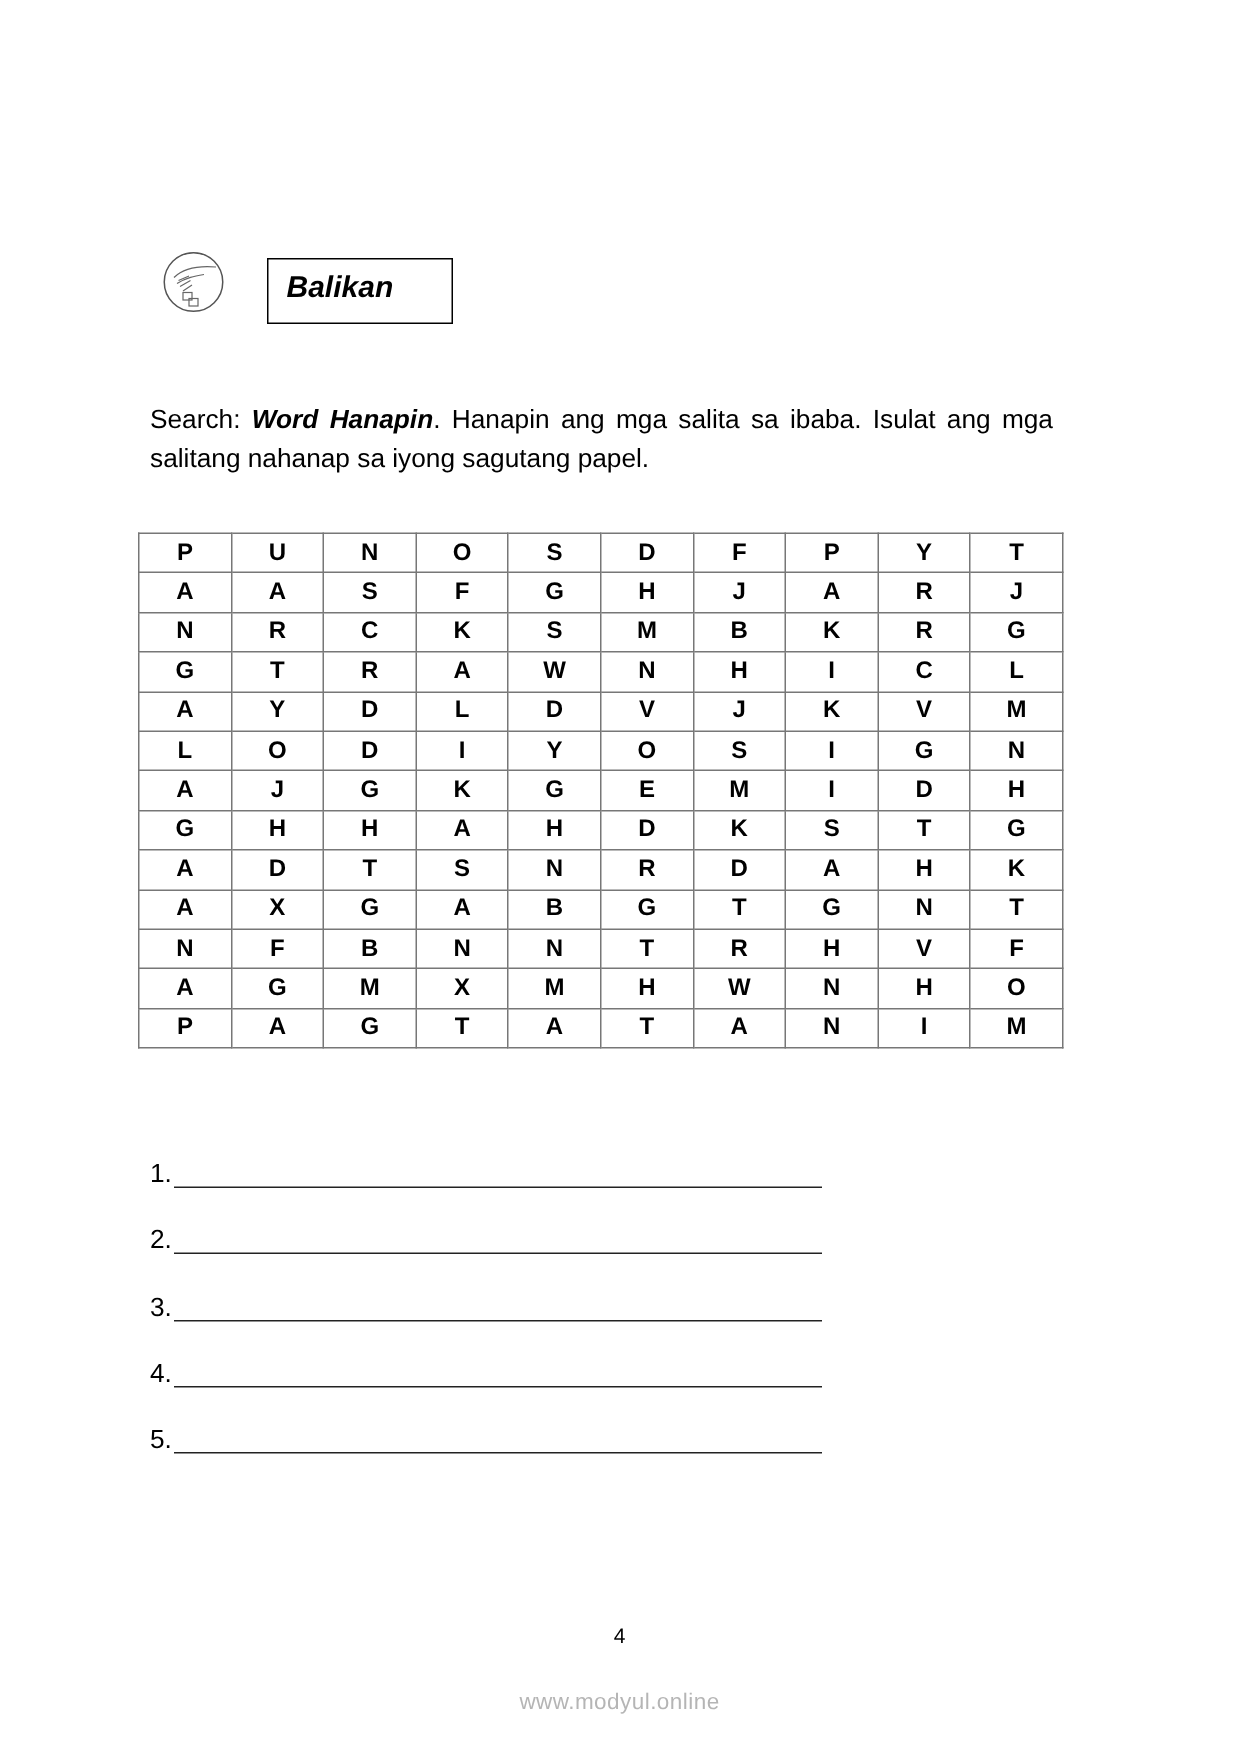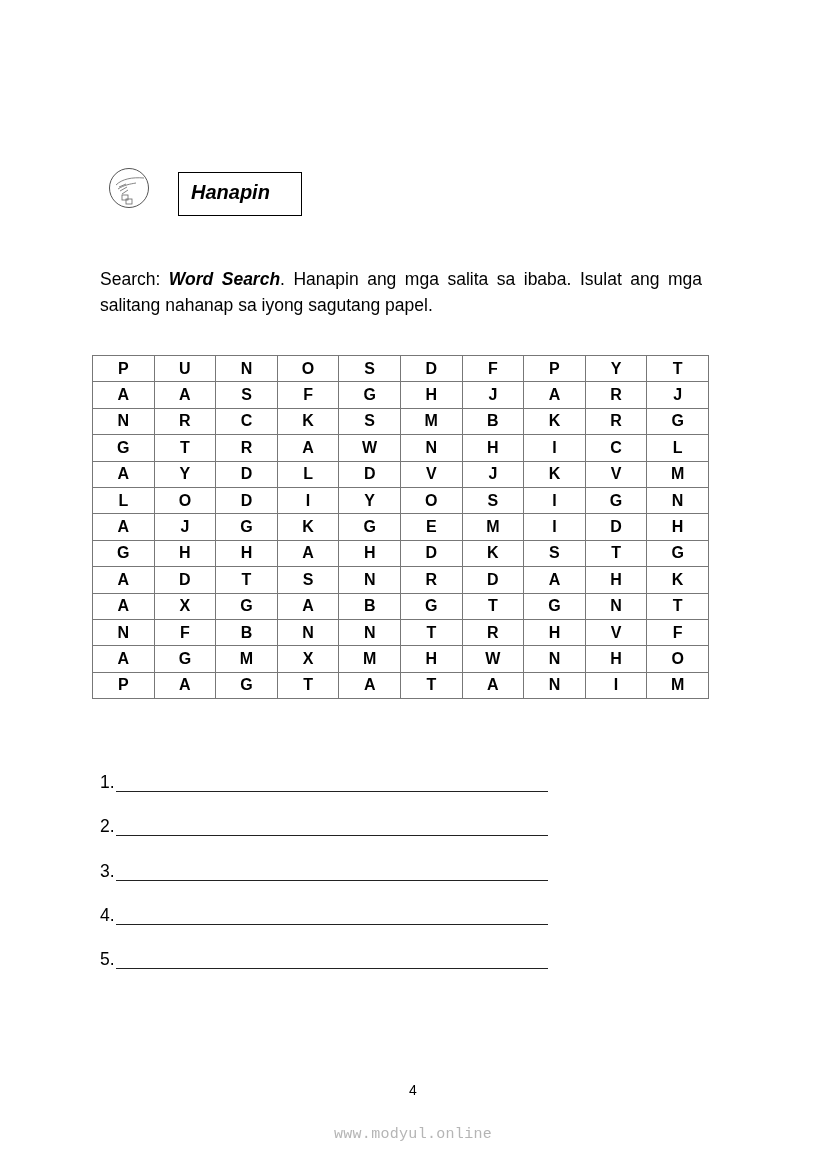--- a/index.html
+++ b/index.html
@@ -43,42 +43,42 @@
     .answer-line .blank {
       position: absolute; left: 16px; top: 19px; width: 432px;
       border-bottom: 1.5px solid #222;
     }
     .page-number {
       position: absolute; left: 0; width: 826px; top: 1082px;
       text-align: center; font-size: 14px;
     }
     .watermark {
       position: absolute; left: 0; width: 826px; top: 1126px;
-      text-align: center; font-size: 15px; color: #b5b5b5; letter-spacing: 0.3px; font-family: Liberation Mono, monospace;
+      text-align: center; font-size: 15px; color: #b5b5b5; letter-spacing: 0.3px;
     }
   </style>
 </head>
 <body>
 
 <div class="icon-circle">
   <svg width="40" height="40" viewBox="0 0 40 40">
     <path d="M6 16 C12 10, 22 8, 34 9" fill="none" stroke="#666" stroke-width="0.8"></path>
     <path d="M8 20 C14 16, 20 15, 26 14" fill="none" stroke="#666" stroke-width="0.8"></path>
     <path d="M9 18 L16 15 M10 22 L17 18 M12 25 L18 21" stroke="#666" stroke-width="0.8"></path>
     <rect x="12" y="26" width="6" height="5" fill="none" stroke="#666" stroke-width="0.8"></rect>
     <rect x="16" y="30" width="6" height="5" fill="none" stroke="#666" stroke-width="0.8"></rect>
   </svg>
 </div>
 
 <div class="title-box">
-  <span>Hanapin</span>
+  <span>Balikan</span>
 </div>
 
 <div class="instructions">
-  <span>Search: </span><b>Word Search</b><span>. Hanapin ang mga salita sa ibaba. Isulat ang mga salitang nahanap sa iyong sagutang papel.</span>
+  <span>Search: </span><b>Word Hanapin</b><span>. Hanapin ang mga salita sa ibaba. Isulat ang mga salitang nahanap sa iyong sagutang papel.</span>
 </div>
 
 <table class="grid">
   <tbody id="grid-body">
       <tr>
         <td>P</td>
         <td>U</td>
         <td>N</td>
         <td>O</td>
         <td>S</td>

